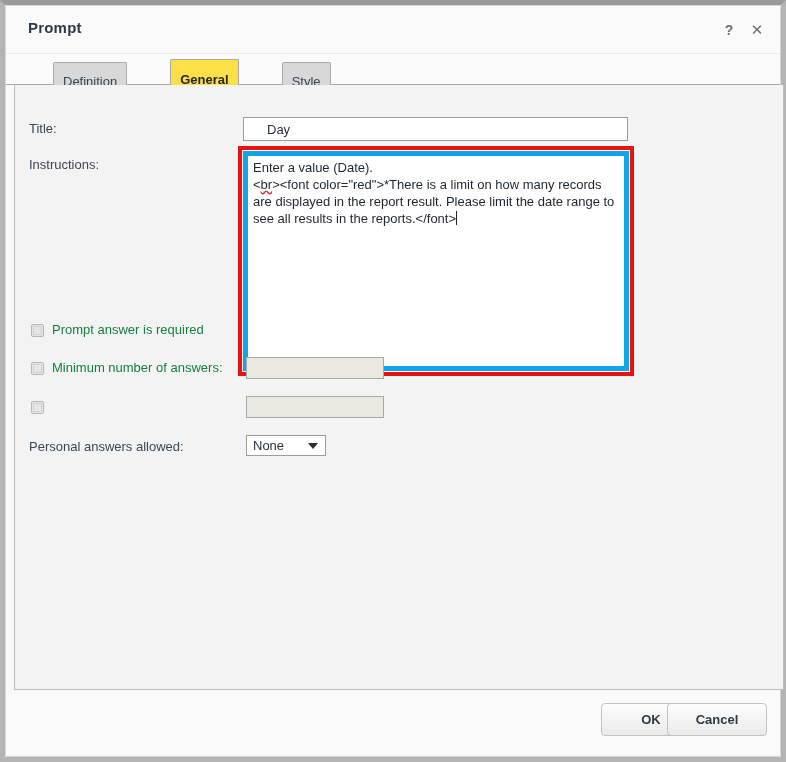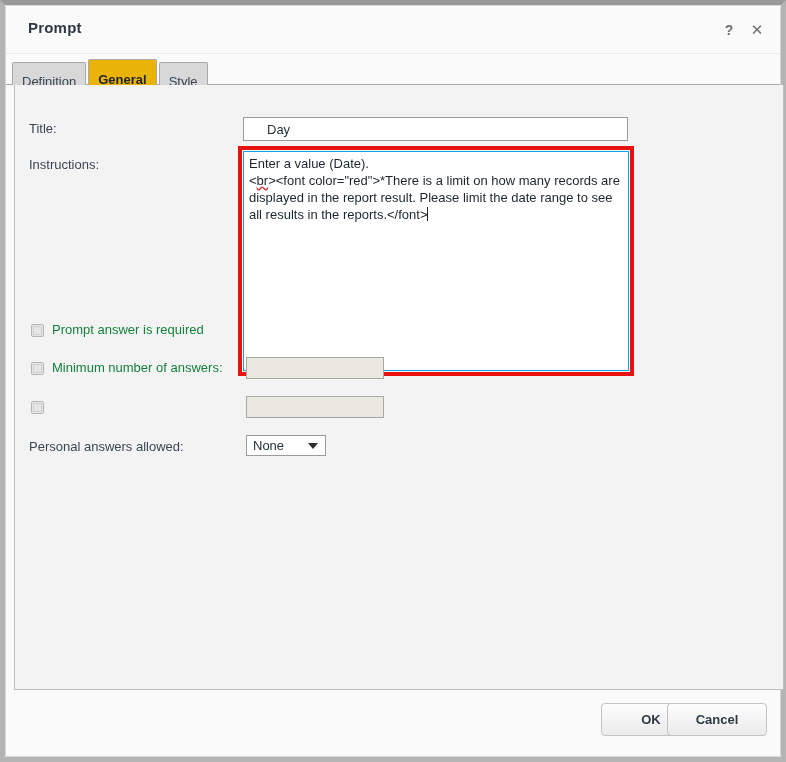--- a/index.html
+++ b/index.html
@@ -99,23 +99,24 @@
     padding: 8px 9px;
     margin-right: 2px;
     font-size: 13px;
     color: #3b4654;
     background: #d8d8d8;
     border: 1px solid #a9a9a9;
     border-bottom: none;
     border-radius: 2px 2px 0 0;
     cursor: pointer;
     white-space: nowrap;
+    margin-left: 41px;
   }
   .tab.active {
-    background: #eab308;
+    background: #fde047;
     height: 26px;
     line-height: 24px;
     font-weight: bold;
     color: #20262e;
     z-index: 3;
     border-color: #a9a9a9;
   }
   .tabstrip-line {
     position: absolute;
     left: 0;
@@ -160,21 +161,21 @@
   .red-box {
     position: absolute;
     box-sizing: border-box;
     border: 4px solid #e8120f;
     background: transparent;
   }
   .textarea-wrap {
     position: absolute;
     box-sizing: border-box;
     background: #ffffff;
-    border: 1px solid #0ea5e9;
+    border: 5px solid #0ea5e9;
     overflow: hidden;
   }
   .textarea-text {
     position: absolute;
     left: 5px;
     top: 3px;
     right: 4px;
     font-family: "Liberation Sans", sans-serif;
     font-size: 13px;
     line-height: 17px;

